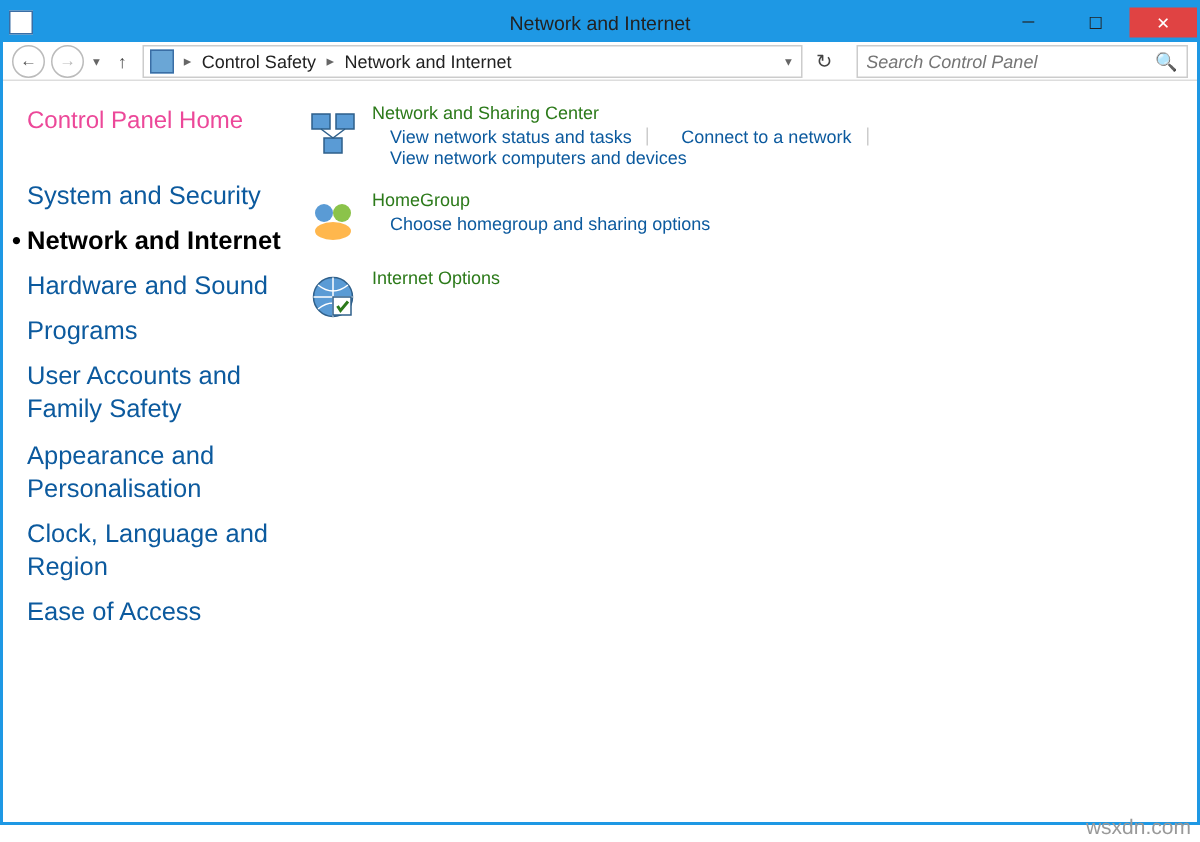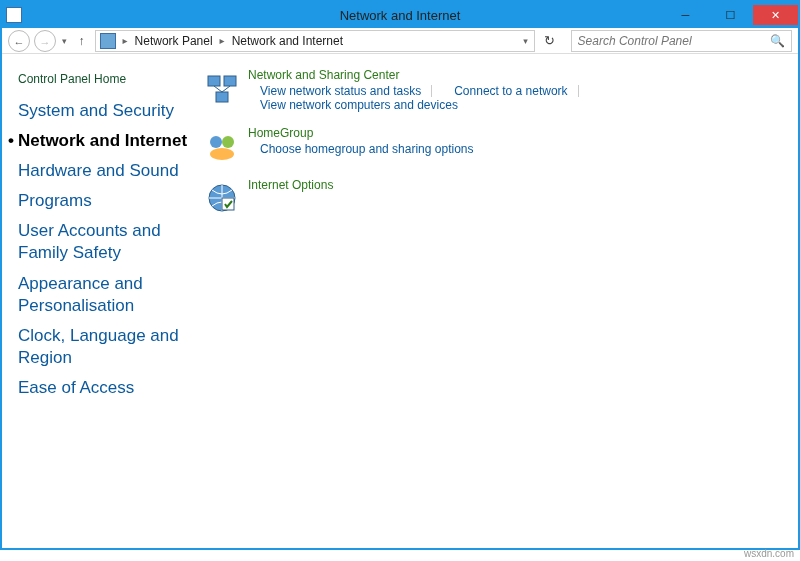--- a/index.html
+++ b/index.html
@@ -20,33 +20,33 @@
   .crumb-sep { color: #666; padding: 0 5px; font-size: 10px; }
   .crumb { color: #222; padding: 1px 2px; }
   .addr-tail { margin-left: auto; display: flex; align-items: center; gap: 2px; }
   .addr-drop2 { width: 16px; display:flex; align-items:center; justify-content:center; font-size: 9px; color:#666; }
   .refresh { width: 22px; height: 22px; display: flex; align-items: center; justify-content: center; font-size: 13px; color: #444; }
   .searchbox { flex: 1; height: 22px; border: 1px solid #ccc; display: flex; align-items: center; padding: 0 6px; margin-left: 6px; justify-content: center; }
   .searchbox input { border: none; outline: none; flex: 1; font-size: 12px; color: #888; font-style: italic; }
   .search-icon { color: #555; font-size: 12px; }
   .body { flex: 1; display: flex; background: #fff; }
   .sidebar { width: 198px; padding: 18px 8px 0 16px; }
-  .side-home { color: #14532d; font-size: 12px; margin-bottom: 14px; display:block; }
+  .side-home { color: #ec4899; font-size: 16px; margin-bottom: 30px; display:block; }
   .side-item { color: #0c5a9e; font-size: 17px; margin-bottom: 8px; display:block; line-height: 1.3; }
   .side-item.current { font-weight: bold; color: #000; position: relative; }
   .side-item.current::before { content: "•"; position: absolute; left: -10px; color: #000; }
   .main { flex: 1; padding: 14px 12px 0 4px; }
   .cat { display: flex; margin-bottom: 14px; }
   .cat-icon { width: 36px; height: 36px; flex-shrink: 0; margin-right: 8px; margin-top: 2px; }
   .cat-body { flex: 1; }
   .cat-title { color: #2c7a1a; font-size: 12px; margin-bottom: 2px; display:block; }
   .cat-links { display: flex; flex-wrap: wrap; align-items: center; gap: 0; }
   .sub-link { color: #0c5a9e; font-size: 12px; margin-left: 12px; }
   .vsep { width: 1px; height: 12px; background: #ccc; margin: 0 10px; }
-  .watermark { position: absolute; bottom: 2px; right: 6px; font-size: 10px; color: #999; }
+  .watermark { position: absolute; bottom: 2px; right: 6px; font-size: 14px; color: #999; }
 </style>
 </head>
 <body>
 
 <div class="window">
 
   <div class="titlebar">
     <div class="titlebar-icon"></div>
     <div class="titlebar-title">Network and Internet</div>
     <div class="titlebar-buttons">
@@ -57,21 +57,21 @@
   </div>
 
   <div class="addrbar">
     <div class="nav-btn">←</div>
     <div class="nav-btn disabled">→</div>
     <div class="addr-drop">▾</div>
     <div class="addr-up">↑</div>
     <div class="addr-path">
       <span style="width:16px;height:16px;background:#6aa6d6;border:1px solid #3a6ea5;margin-right:2px;"></span>
       <span class="crumb-sep">▸</span>
-      <span class="crumb">Network Panel</span>
+      <span class="crumb">Control Safety</span>
       <span class="crumb-sep">▸</span>
       <span class="crumb">Network and Internet</span>
       <div class="addr-tail">
         <div class="addr-drop2">▾</div>
       </div>
     </div>
     <div class="refresh">↻</div>
     <div class="searchbox">
       <input type="text" placeholder="Search Control Panel" style="">
       <span class="search-icon">🔍</span>

